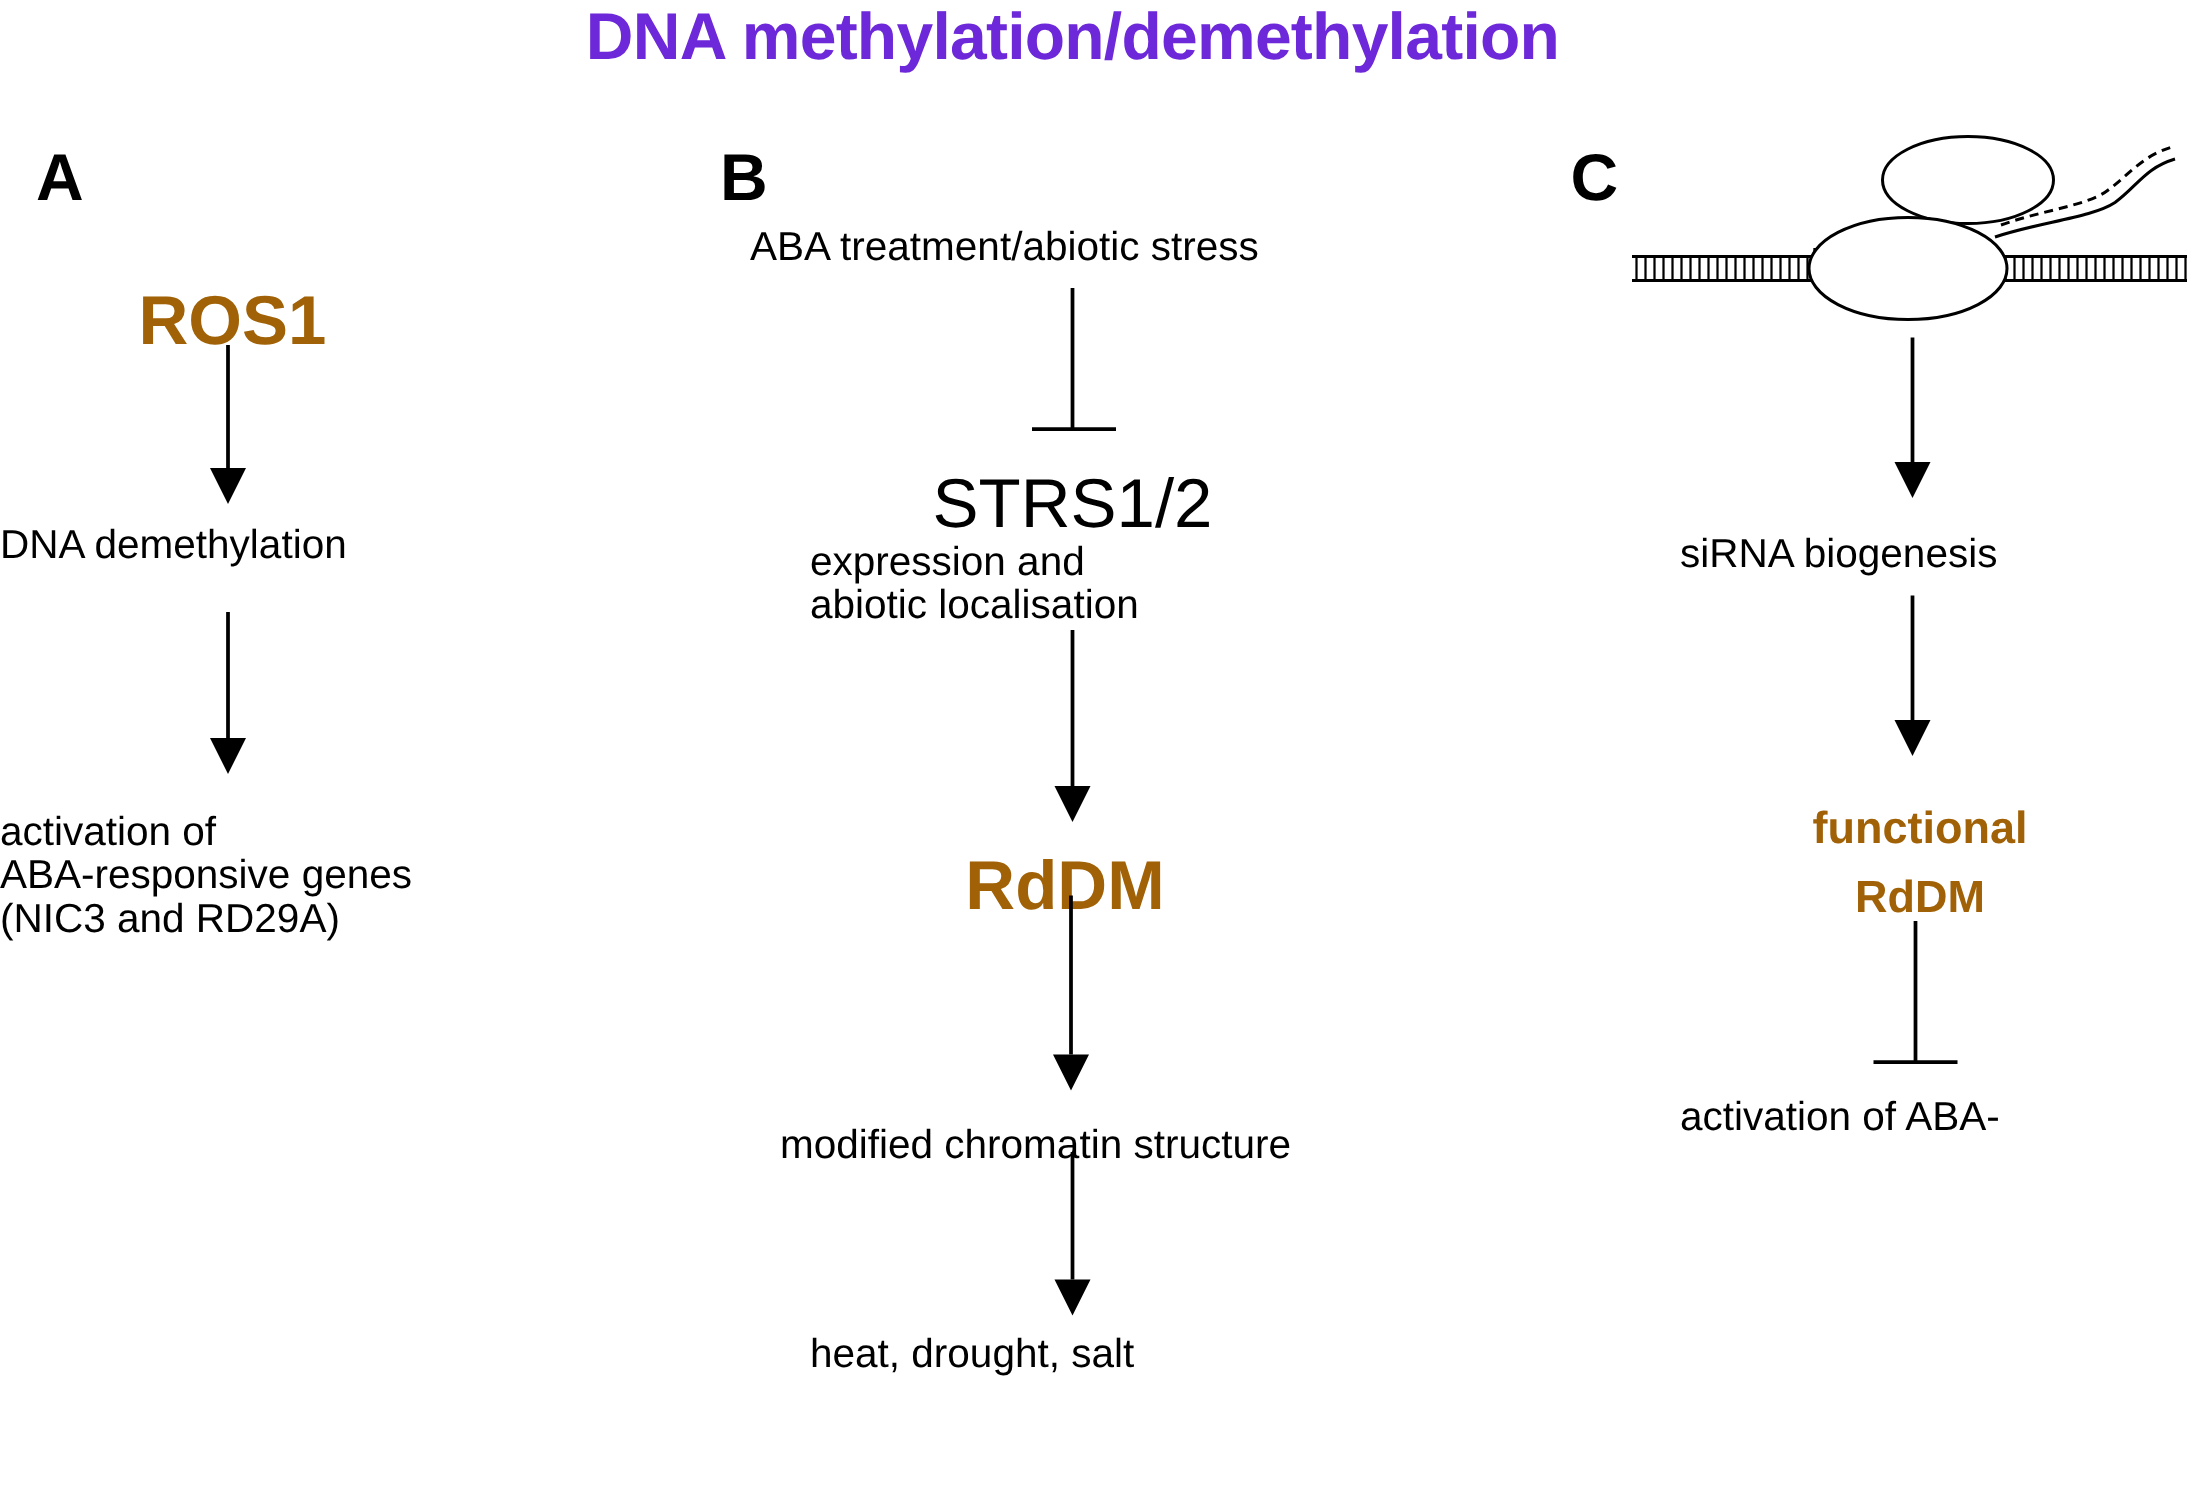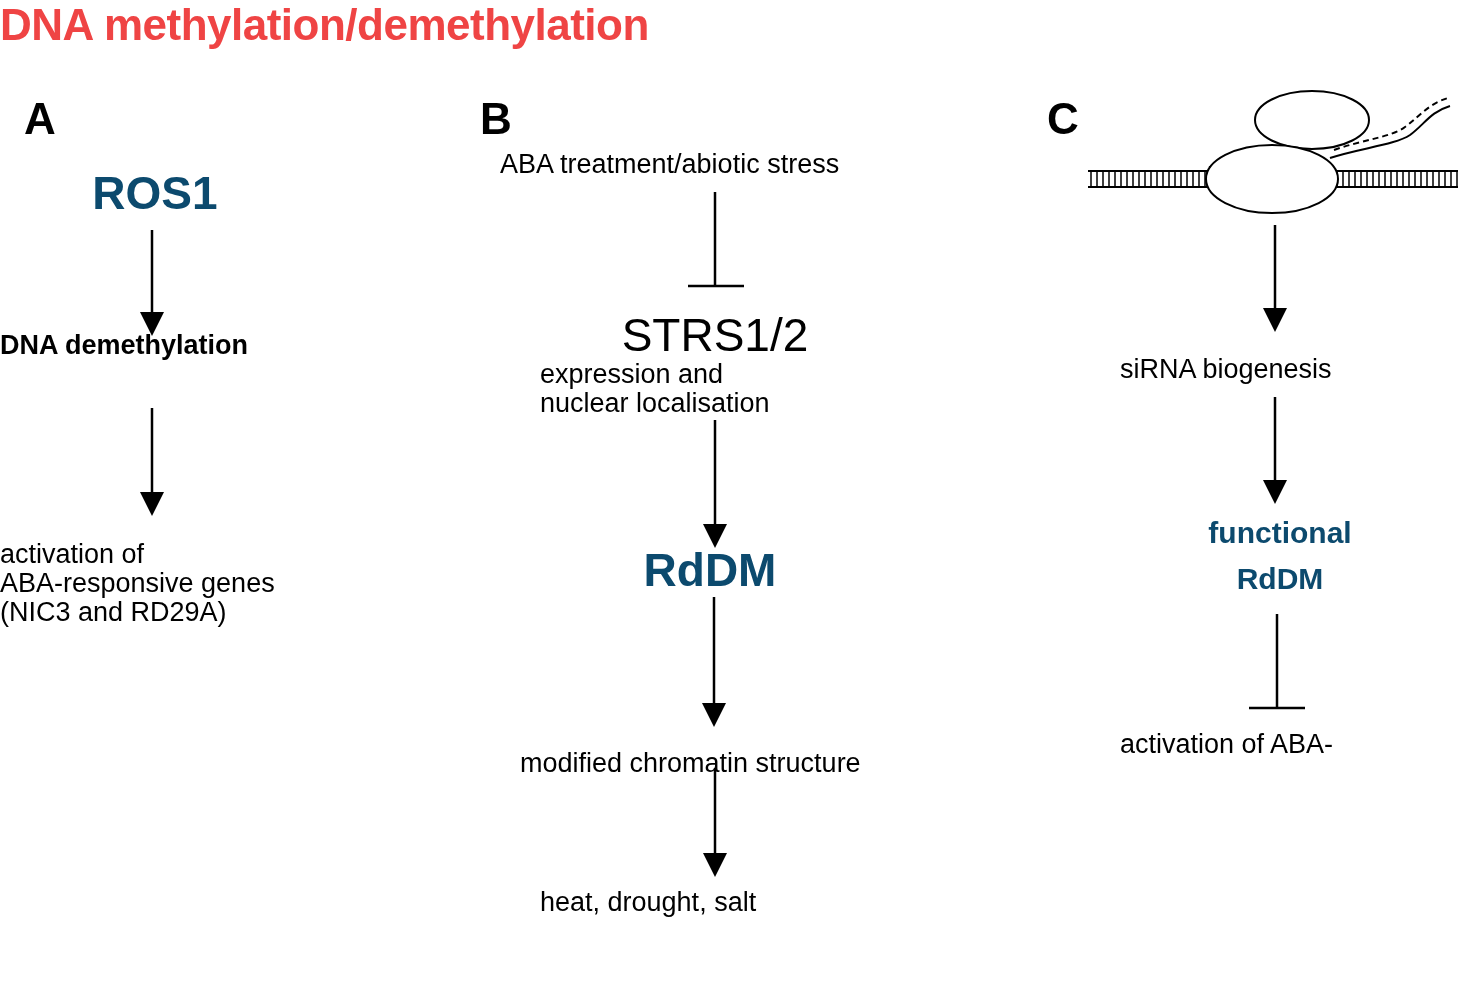--- a/index.html
+++ b/index.html
@@ -1,45 +1,45 @@
 <!DOCTYPE html>
 <html><head>
   <meta charset="utf-8">
   <style>
     html, body { margin: 0; padding: 0; background: #ffffff; }
     body { width: 1461px; height: 1000px; position: relative; overflow: hidden;
            font-family: "Liberation Sans", sans-serif; color: #000; }
     .abs { position: absolute; }
-    .title { left: 0; width: 1430px; top: 0; font-size: 44px; font-weight: bold;
-             color: #ef4444; letter-spacing: -0.5px; }
+    .title { left: 0; width: 1430px; top: 0; text-align: center; font-size: 44px; font-weight: bold;
+             color: #6d28d9; letter-spacing: -0.5px; }
     .panel-label { font-size: 44px; font-weight: bold; }
-    .green-big { font-weight: bold; color: #0c4a6e; text-align: center; }
+    .green-big { font-weight: bold; color: #a16207; text-align: center; margin-top: 20px; }
     .txt { font-size: 27px; text-align: left; line-height: 29px; }
     svg.lines { position: absolute; left: 0; top: 0; }
   </style>
 </head>
 <body>
 
 <div class="abs title">DNA methylation/demethylation</div>
 
 <div class="abs panel-label" style="left:24px;top:94px;">A</div>
 <div class="abs green-big" style="left:55px;width:200px;top:166px;font-size:46px;">ROS1</div>
-<div class="abs txt" style="left:0;width:305px;top:331px;font-weight:bold;">DNA demethylation</div>
+<div class="abs txt" style="left:0;width:305px;top:349px;">DNA demethylation</div>
 <div class="abs txt" style="left:0;width:310px;top:540px;">
   <div>activation of</div>
   <div>ABA-responsive genes</div>
   <div>(NIC3 and RD29A)</div>
 </div>
 
 <div class="abs panel-label" style="left:480px;top:94px;">B</div>
 <div class="abs txt" style="left:500px;width:430px;top:150px;">ABA treatment/abiotic stress</div>
 <div class="abs" style="left:560px;width:310px;top:308px;text-align:center;font-size:46px;">STRS1/2</div>
 <div class="abs txt" style="left:540px;width:350px;top:360px;">
   <div>expression and</div>
-  <div>nuclear localisation</div>
+  <div>abiotic localisation</div>
 </div>
 <div class="abs green-big" style="left:610px;width:200px;top:543px;font-size:46px;">RdDM</div>
 <div class="abs txt" style="left:520px;width:440px;top:727px;margin-top:22px;">modified chromatin structure</div>
 <div class="abs txt" style="left:540px;width:350px;top:888px;">
   <div>heat, drought, salt</div>
 </div>
 
 <div class="abs panel-label" style="left:1047px;top:94px;">C</div>
 <div class="abs txt" style="left:1256px;width:114px;top:104px;font-size:28px;">MOP1</div>
 <div class="abs txt" style="left:1206px;width:134px;top:160px;font-size:35px;line-height:36px;">Pol IV</div>

